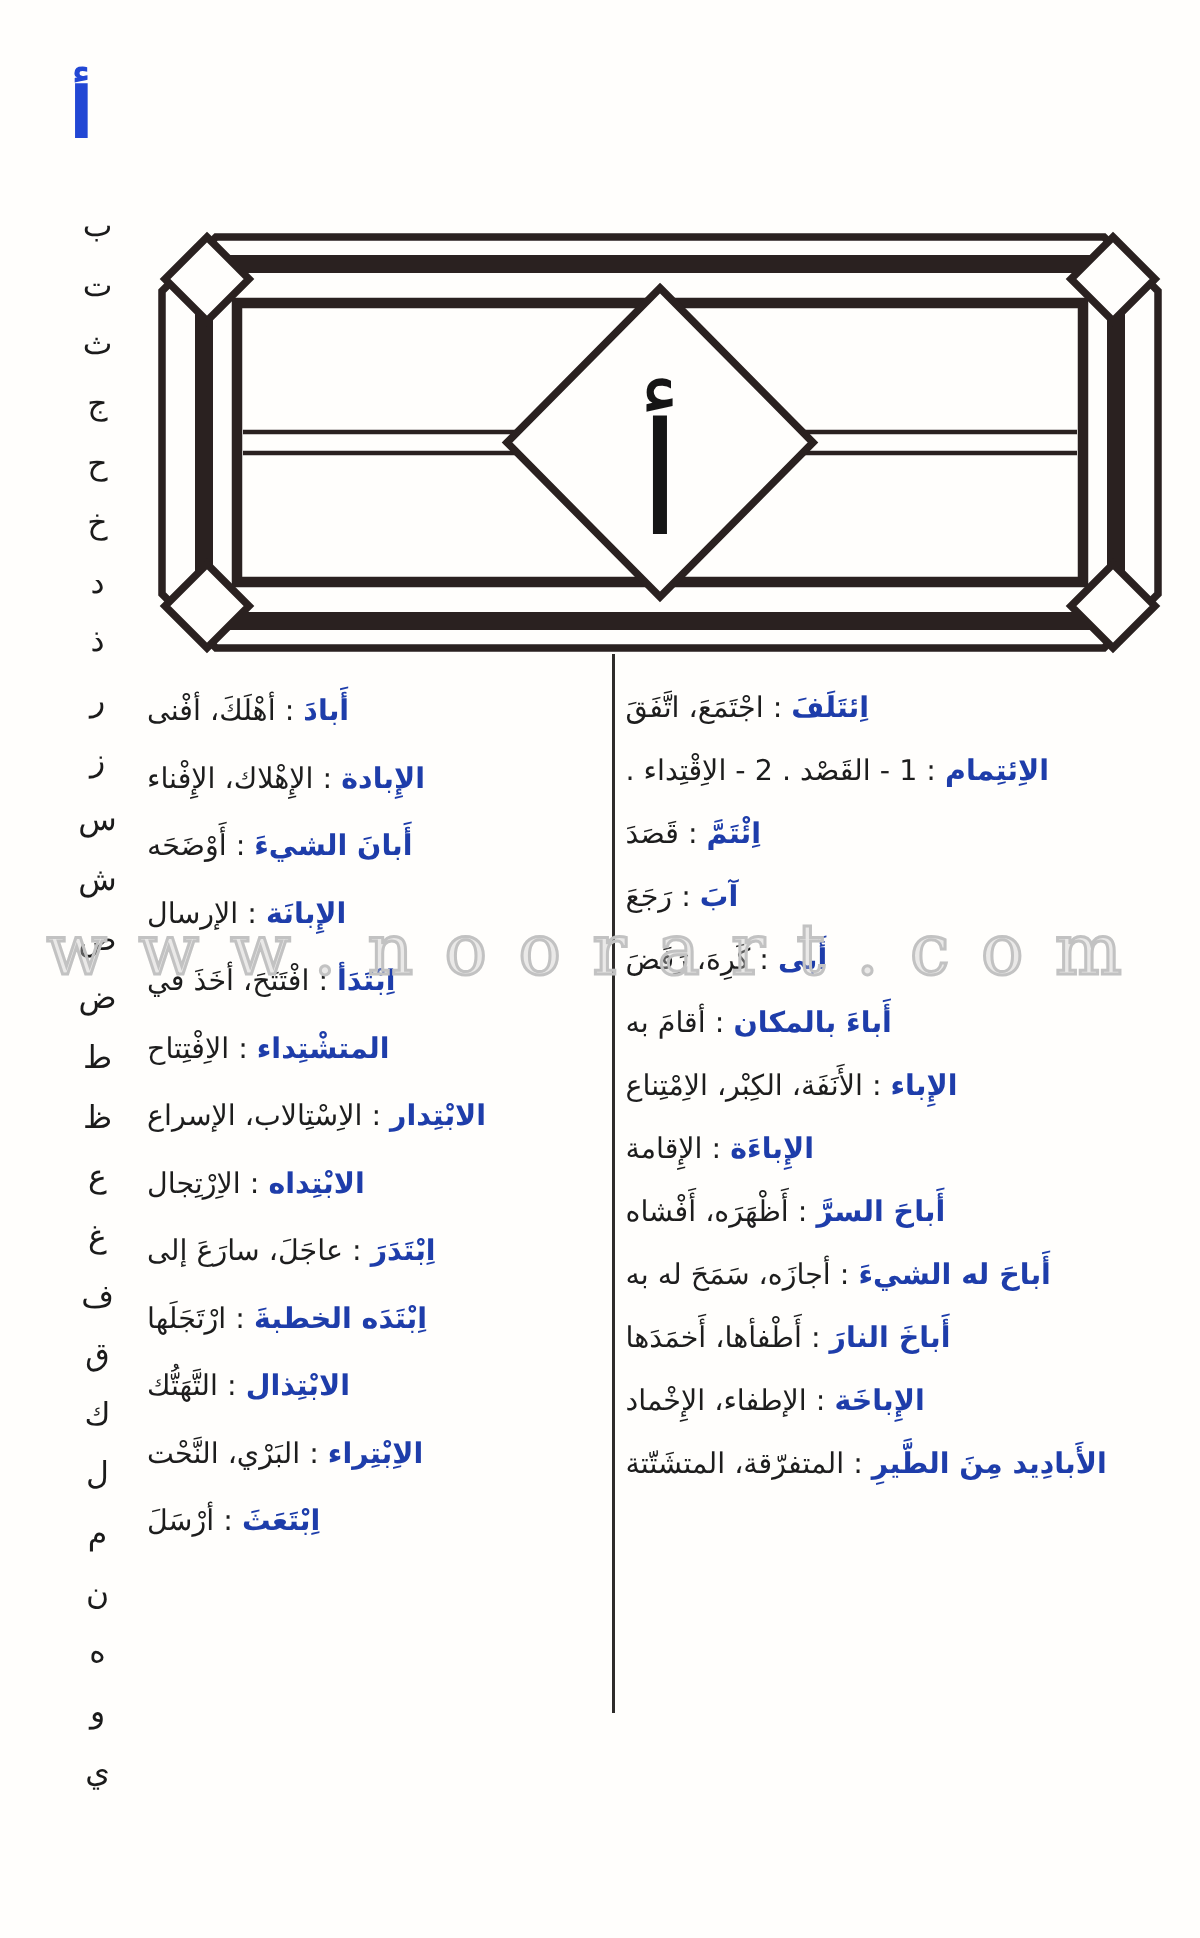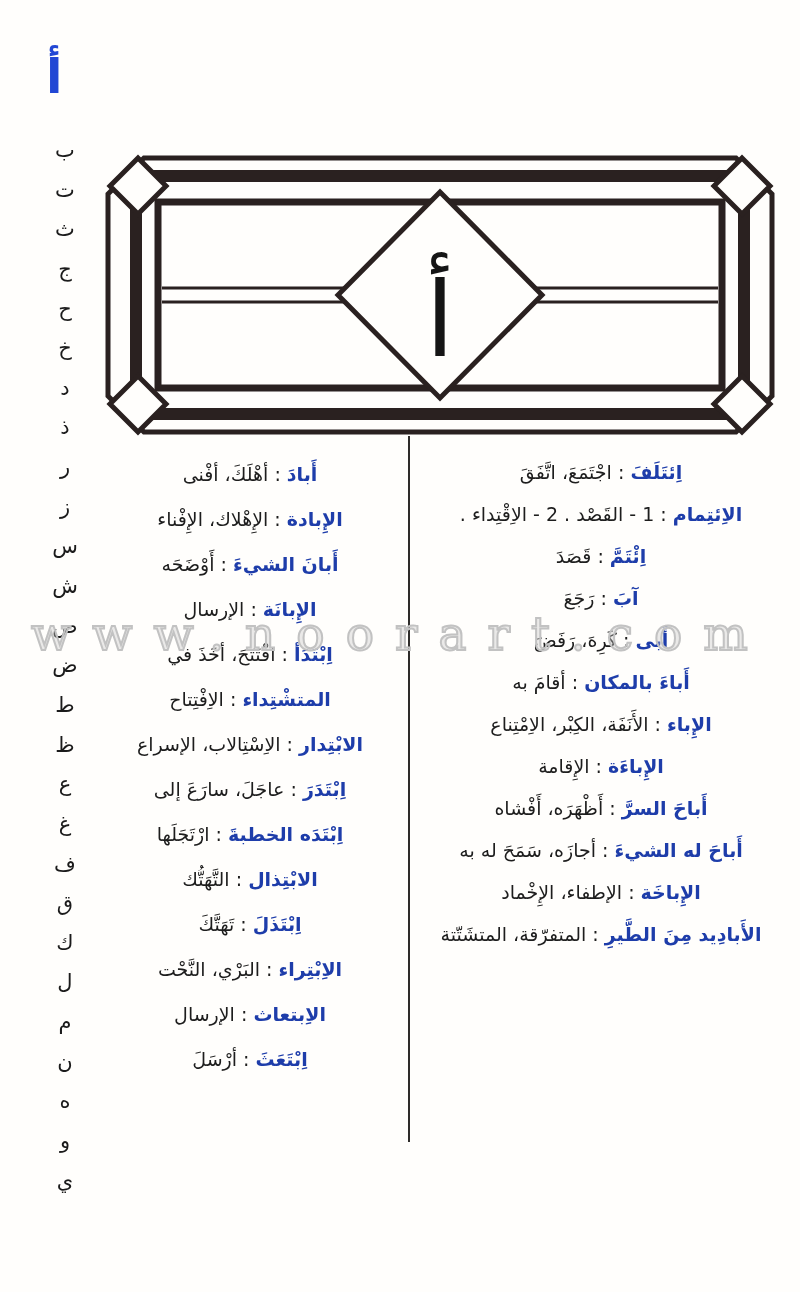--- a/index.html
+++ b/index.html
@@ -24,21 +24,21 @@
   }
   
   .frame-svg{position:absolute;left:100px;top:150px;}
   
   .divider{
     position:absolute;left:408px;top:436px;width:2px;height:706px;
     background:#2e2c2a;
   }
   
   .col{
-    position:absolute;direction:rtl;text-align:center;
+    position:absolute;direction:rtl;text-align:left;
     font-size:19px;color:#1d1d1d;
   }
   .col-right{left:417px;top:451px;width:368px;}
   .col-left{left:98px;top:452px;width:304px;}
   .entry{white-space:nowrap;}
   .col-right .entry{line-height:42px;}
   .col-left .entry{line-height:45px;}
   .entry.wrap{white-space:normal;}
   .hw{color:#1e3daa;font-weight:bold;}
   .sep{color:#1d1d1d;}
@@ -122,36 +122,36 @@
       <div class="entry"><span class="hw">اِئتَلَفَ</span><span class="sep"> : </span><span class="def">اجْتَمَعَ، اتَّفَقَ</span></div>
       <div class="entry wrap"><span class="hw">الاِئتِمام</span><span class="sep"> : </span><span class="def">1 - القَصْد . 2 - الاِقْتِداء .</span></div>
       <div class="entry"><span class="hw">اِئْتَمَّ</span><span class="sep"> : </span><span class="def">قَصَدَ</span></div>
       <div class="entry"><span class="hw">آبَ</span><span class="sep"> : </span><span class="def">رَجَعَ</span></div>
       <div class="entry"><span class="hw">أَبى</span><span class="sep"> : </span><span class="def">كَرِهَ، رَفَضَ</span></div>
       <div class="entry"><span class="hw">أَباءَ بالمكان</span><span class="sep"> : </span><span class="def">أقامَ به</span></div>
       <div class="entry"><span class="hw">الإِباء</span><span class="sep"> : </span><span class="def">الأَنَفَة، الكِبْر، الاِمْتِناع</span></div>
       <div class="entry"><span class="hw">الإِباءَة</span><span class="sep"> : </span><span class="def">الإِقامة</span></div>
       <div class="entry"><span class="hw">أَباحَ السرَّ</span><span class="sep"> : </span><span class="def">أَظْهَرَه، أَفْشاه</span></div>
       <div class="entry"><span class="hw">أَباحَ له الشيءَ</span><span class="sep"> : </span><span class="def">أجازَه، سَمَحَ له به</span></div>
+      <div class="entry"><span class="hw">أَباخَ النارَ</span><span class="sep"> : </span><span class="def">أَطْفأها، أَخمَدَها</span></div>
       <div class="entry"><span class="hw">الإِباخَة</span><span class="sep"> : </span><span class="def">الإطفاء، الإِخْماد</span></div>
       <div class="entry wrap"><span class="hw">الأَبادِيد مِنَ الطَّيرِ</span><span class="sep"> : </span><span class="def">المتفرّقة، المتشَتّتة</span></div>
     </div>
 
   <div class="col col-left" id="colLeft">
       <div class="entry"><span class="hw">أَبادَ</span><span class="sep"> : </span><span class="def">أهْلَكَ، أفْنى</span></div>
       <div class="entry"><span class="hw">الإِبادة</span><span class="sep"> : </span><span class="def">الإِهْلاك، الإِفْناء</span></div>
       <div class="entry"><span class="hw">أَبانَ الشيءَ</span><span class="sep"> : </span><span class="def">أَوْضَحَه</span></div>
       <div class="entry"><span class="hw">الإِبانَة</span><span class="sep"> : </span><span class="def">الإرسال</span></div>
       <div class="entry"><span class="hw">اِبْتَدَأ</span><span class="sep"> : </span><span class="def">افْتَتَحَ، أخَذَ في</span></div>
       <div class="entry"><span class="hw">المتشْتِداء</span><span class="sep"> : </span><span class="def">الاِفْتِتاح</span></div>
       <div class="entry"><span class="hw">الابْتِدار</span><span class="sep"> : </span><span class="def">الاِسْتِالاب، الإسراع</span></div>
+      <div class="entry"><span class="hw">الابْتِداه</span><span class="sep"> : </span><span class="def">الاِرْتِجال</span></div>
       <div class="entry"><span class="hw">اِبْتَدَرَ</span><span class="sep"> : </span><span class="def">عاجَلَ، سارَعَ إلى</span></div>
       <div class="entry"><span class="hw">اِبْتَدَه الخطبةَ</span><span class="sep"> : </span><span class="def">ارْتَجَلَها</span></div>
       <div class="entry"><span class="hw">الابْتِذال</span><span class="sep"> : </span><span class="def">التَّهَتُّك</span></div>
-      <div class="entry"><span class="hw">اِبْتَذَلَ</span><span class="sep"> : </span><span class="def">تَهَتَّكَ</span></div>
       <div class="entry"><span class="hw">الاِبْتِراء</span><span class="sep"> : </span><span class="def">البَرْي، النَّحْت</span></div>
-      <div class="entry"><span class="hw">الاِبتعاث</span><span class="sep"> : </span><span class="def">الإرسال</span></div>
       <div class="entry"><span class="hw">اِبْتَعَثَ</span><span class="sep"> : </span><span class="def">أرْسَلَ</span></div>
     </div>
 
   <div class="watermark">www.noorart.com</div>
 
 </div>
 
 </body></html>

